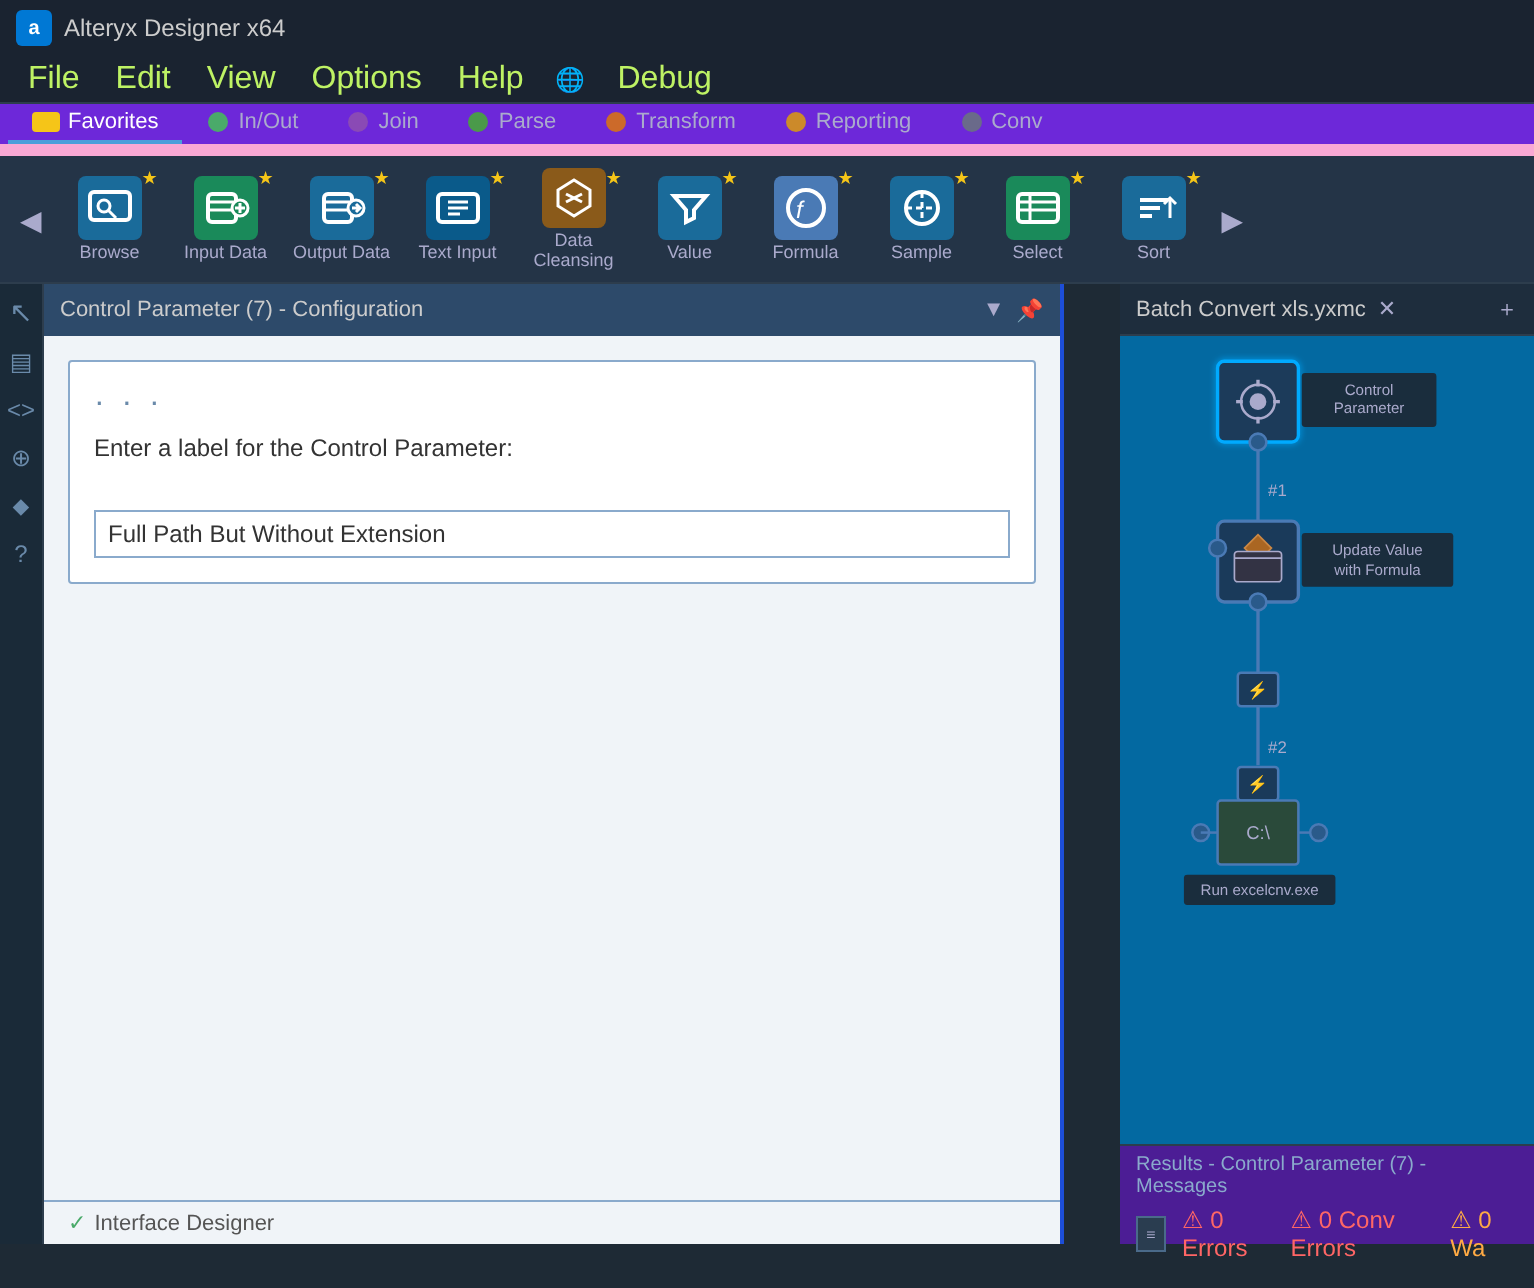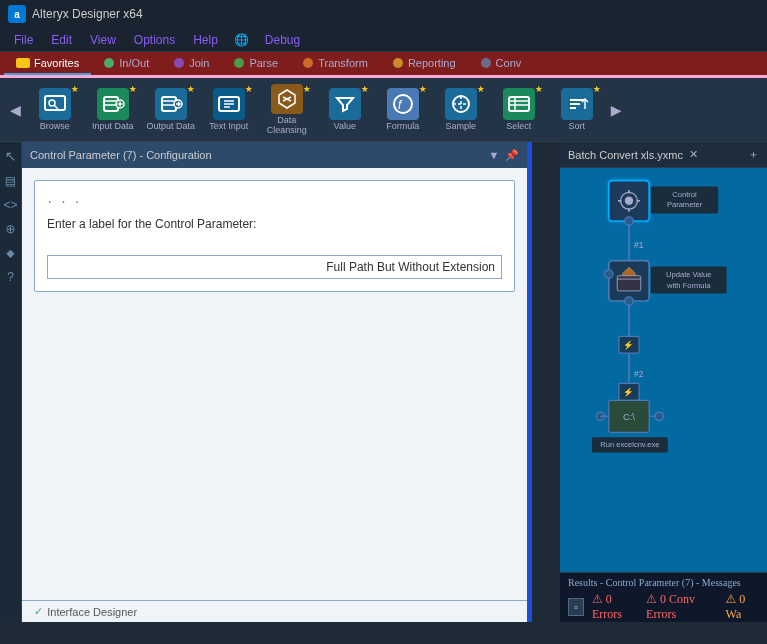--- a/index.html
+++ b/index.html
@@ -23,37 +23,37 @@
     .menu-bar {
       background: #1a2330;
       height: 24px;
       display: flex;
       align-items: center;
       padding: 0 6px;
       gap: 2px;
       border-bottom: 1px solid #2d3d4d;
     }
     .menu-item {
-      color: #8b5cf6;
+      color: #bef264;
       padding: 2px 8px;
       cursor: pointer;
-      font-size: 12px;
+      font-size: 16px;
       border-radius: 2px;
     }
     .globe-icon { color: #ccc; padding: 2px 6px; cursor: pointer; }
 
     
     .toolbar-tabs {
-      background: #7f1d1d;
+      background: #6d28d9;
       height: 26px;
       display: flex;
       align-items: stretch;
       padding: 0 4px;
       gap: 1px;
-      border-bottom: 3px solid #f9a8d4;
+      border-bottom: 6px solid #f9a8d4;
     }
     .tab-item {
       padding: 3px 12px;
       font-size: 11px;
       cursor: pointer;
       display: flex;
       align-items: center;
       color: #aac;
       border-bottom: 2px solid transparent;
       white-space: nowrap;
@@ -107,21 +107,21 @@
       align-items: center;
       padding: 4px 2px;
       gap: 6px;
     }
     .sidebar-icon { color: #6a8aaa; font-size: 12px; cursor: pointer; padding: 2px; }
 
     
     .config-panel {
       width: 510px;
       background: #f0f4f8;
-      border-right: 5px solid #1d4ed8;
+      border-right: 2px solid #1d4ed8;
       display: flex;
       flex-direction: column;
     }
     .config-header {
       background: #2d4a6a;
       height: 26px;
       display: flex;
       align-items: center;
       padding: 0 8px;
       justify-content: space-between;
@@ -144,21 +144,20 @@
     .config-dots { color: #6a8aaa; font-size: 16px; letter-spacing: 2px; margin-bottom: 6px; }
     .config-label { font-size: 12px; color: #333; margin-bottom: 24px; }
     .config-input {
       width: 100%;
       border: 1px solid #8aaacc;
       padding: 4px 6px;
       font-size: 12px;
       color: #333;
       background: white;
       outline: none;
-      text-align: right;
     }
 
     
     .canvas-panel {
       flex: 1;
       background: #2a3d4f;
       display: flex;
       flex-direction: column;
       margin-left: 28px;
     }
@@ -179,27 +178,26 @@
       flex: 1;
       background: #0369a1;
       position: relative;
       overflow: hidden;
     }
     .results-error { color: #ff6666; }
     .results-warn { color: #ffaa44; }
 
     
     .canvas-results {
-      background: #0f172a;
+      background: #4c1d95;
       height: 50px;
       padding: 4px 8px;
       border-top: 1px solid #2d3d4d;
       display: flex;
       flex-direction: column;
-      font-family: Liberation Serif, serif;
     }
     .results-title { font-size: 10px; color: #8aaacc; margin-bottom: 4px; }
     .results-icons-row { display: flex; gap: 8px; align-items: center; }
 
     .small-icon-box {
       width: 18px; height: 18px;
       background: #2a3d50;
       border: 1px solid #4a6a8a;
       display: flex; align-items: center; justify-content: center;
       font-size: 8px; color: #aac;

